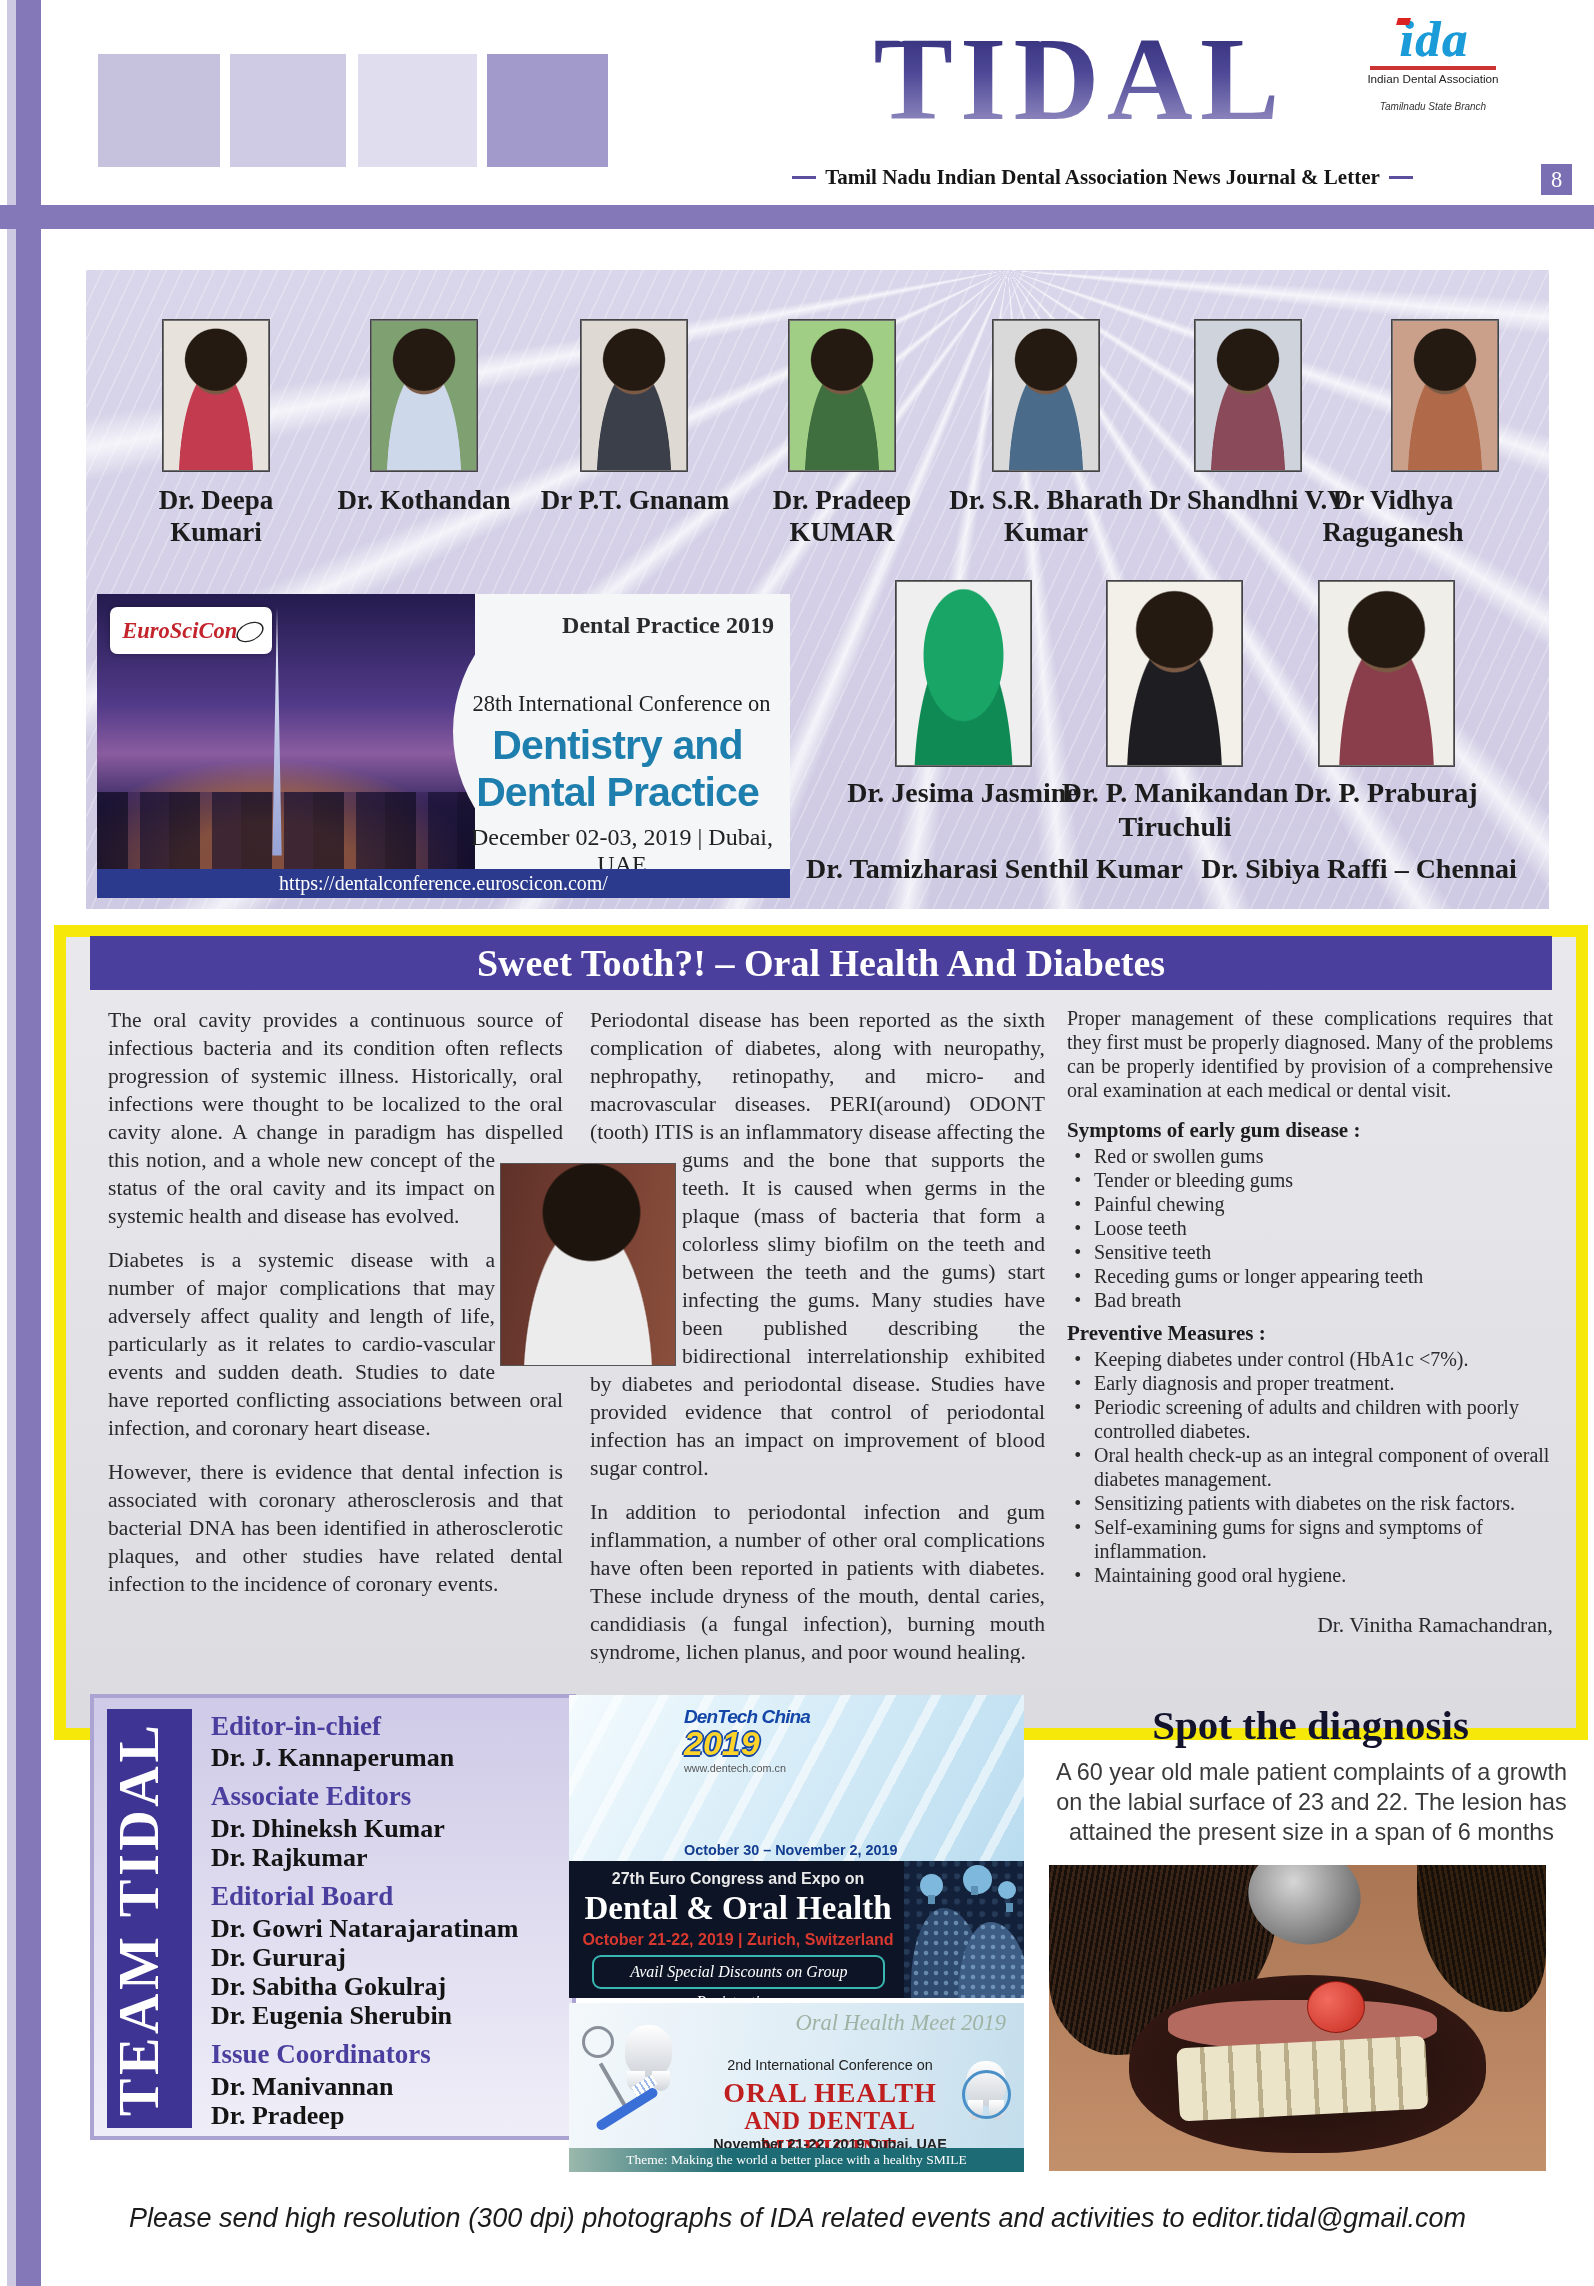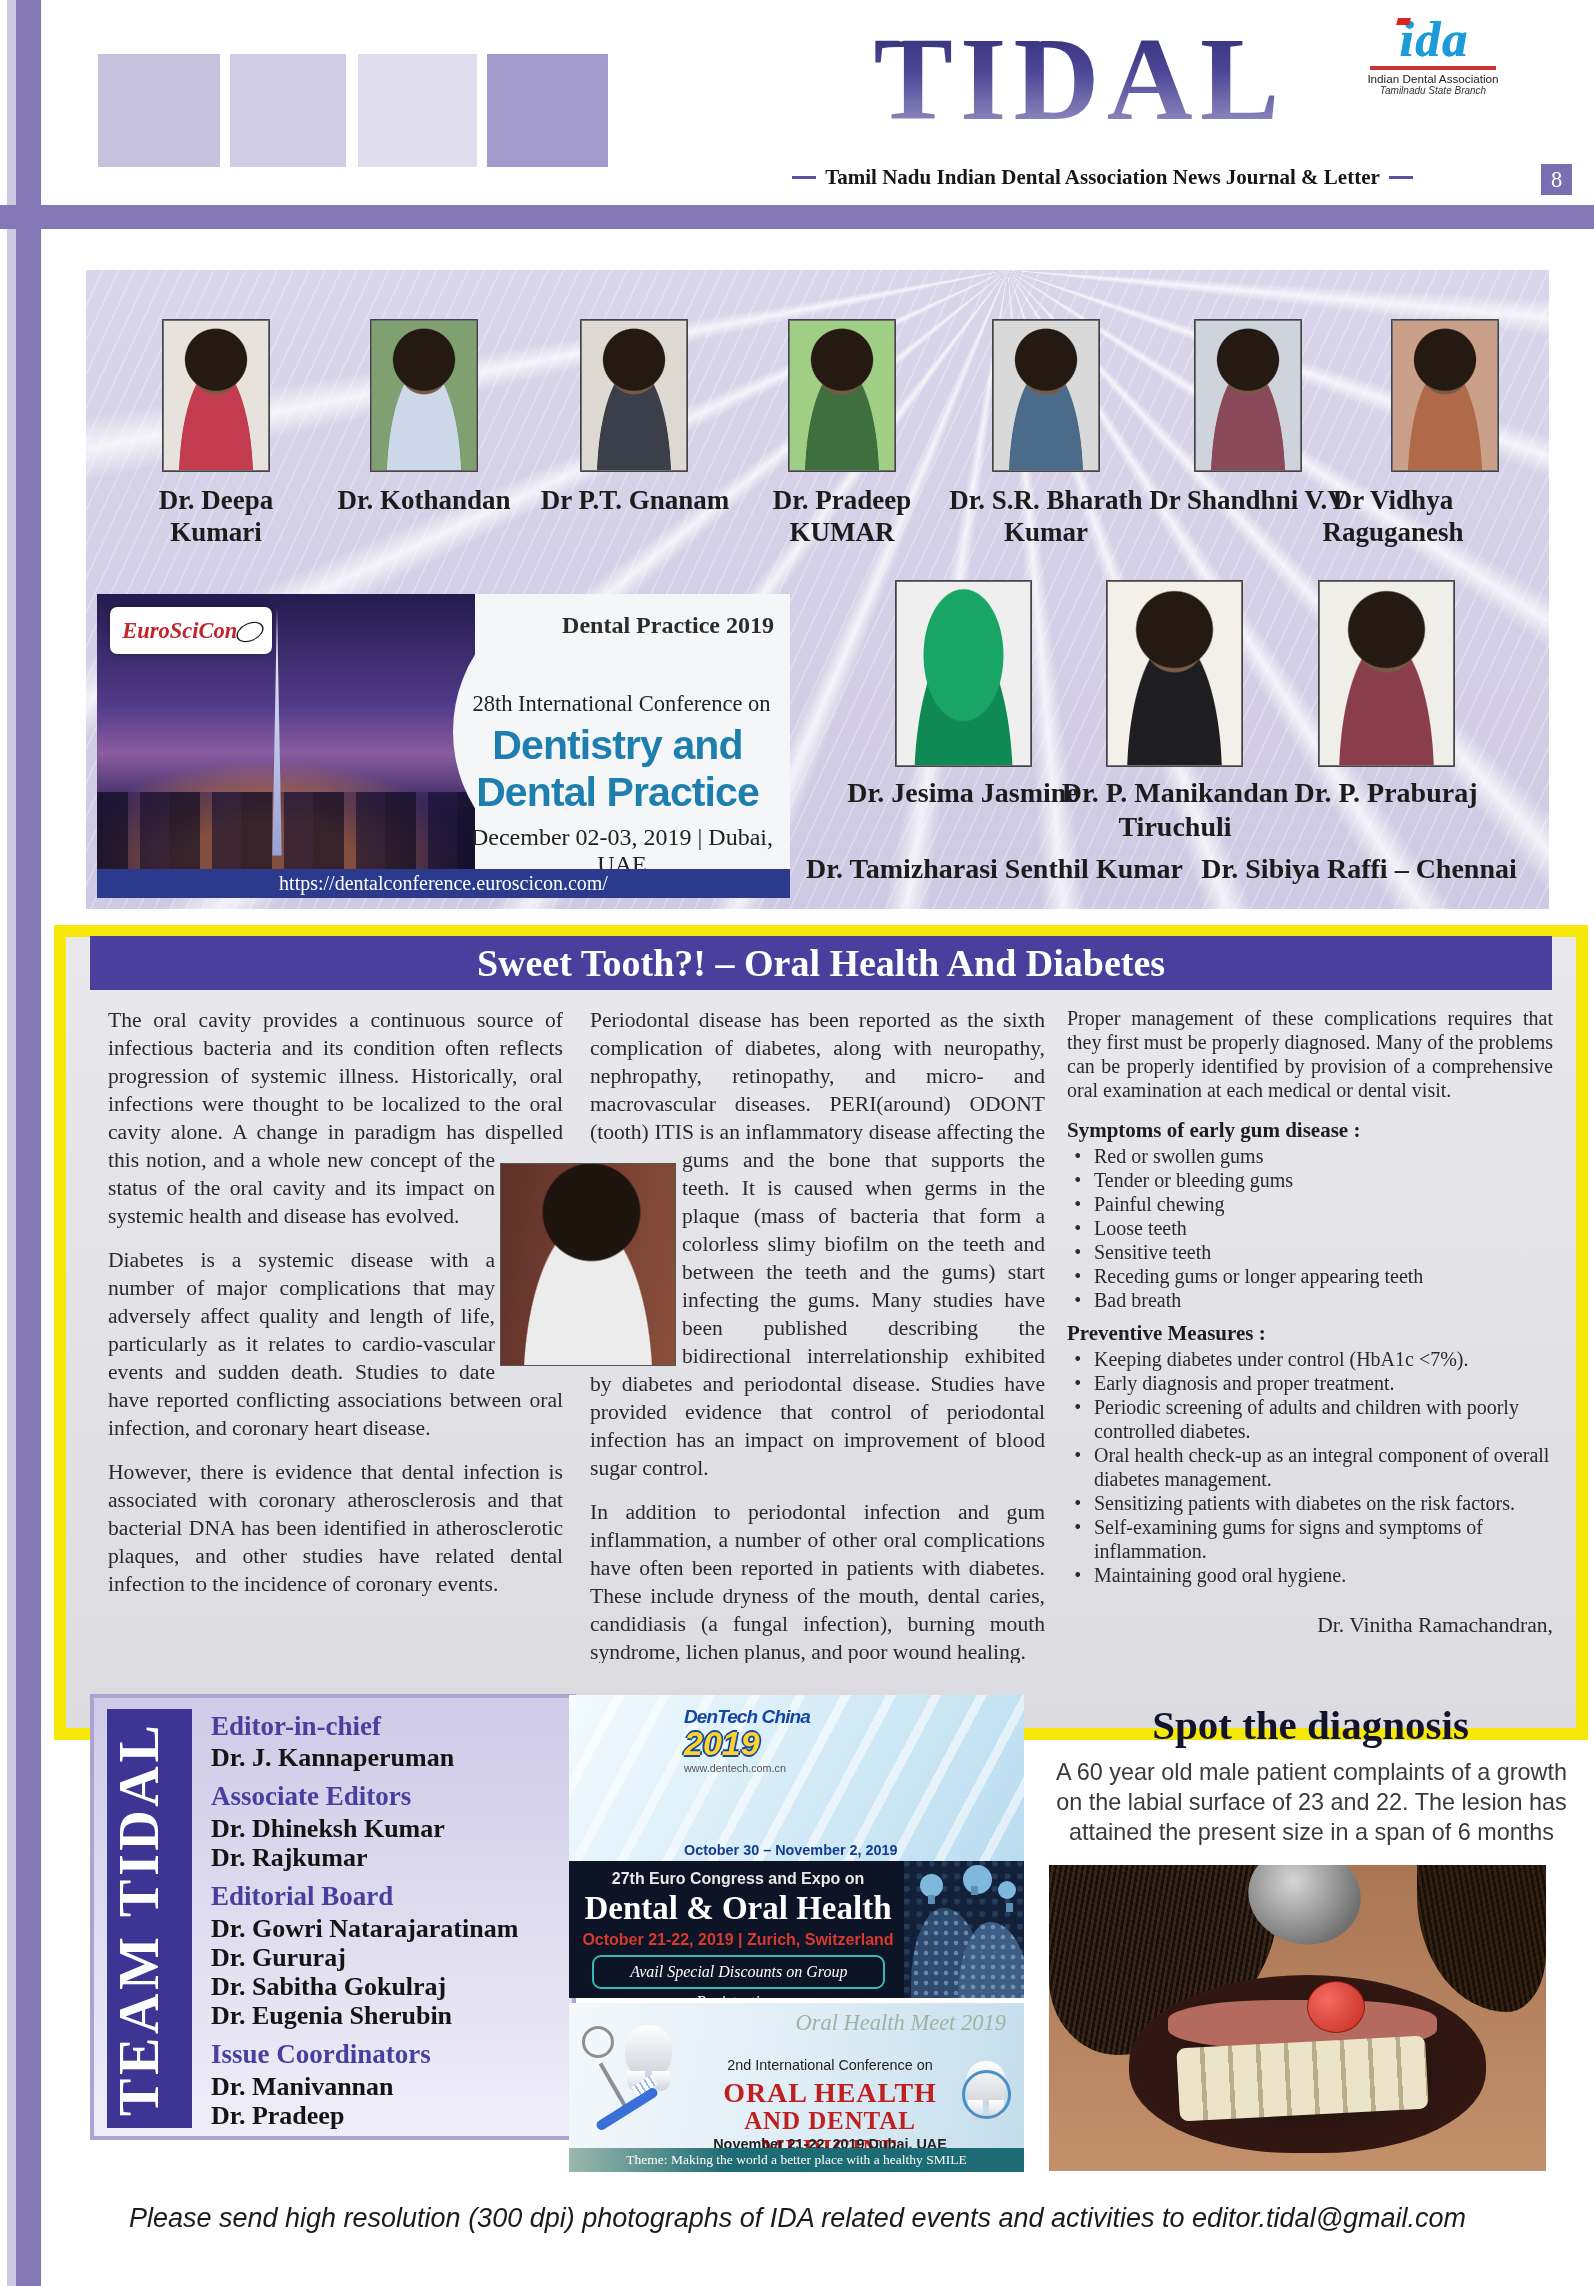--- a/index.html
+++ b/index.html
@@ -28,21 +28,21 @@
   .tagline-row { left:792px; top:164px; width:621px; height:27px; display:flex; align-items:center; gap:9px; }
   .tagline-row .rule { flex:1; height:2.7px; background:#5b4f9e; }
   .tagline { white-space:nowrap; font-weight:bold; font-size:21px; color:#161616; }
 
   .ida { left:1361px; top:14.4px; width:144px; text-align:center; }
   .ida .mark { font-style:italic; font-weight:bold; font-size:50px; line-height:50px; color:#1b9cd8;
     text-shadow:0.9px 0 #1b9cd8; letter-spacing:1.8px; }
   .ida .mark .dotbar { display:inline-block; width:12.6px; height:7.2px; background:#d22; margin-right:-10.8px; transform:translateY(-31px) skewX(-15deg); }
   .ida .redline { width:126px; height:3.6px; background:#c33; margin:1.8px auto 1.8px; }
   .ida .org { font-family:"Liberation Sans",sans-serif; font-size:11.7px; color:#222; }
-  .ida .branch { font-family:"Liberation Sans",sans-serif; font-style:italic; font-size:10px; color:#333; }
+  .ida .branch { font-family:"Liberation Sans",sans-serif; font-style:italic; font-size:10px; color:#333;margin-top:16px; }
 
   .page-num { left:1541px; top:164px; width:31px; height:31px; background:#7b6fb4; color:#fff;
     font-size:22.5px; line-height:31px; text-align:center; }
 
   
   .prize-panel { left:86px; top:270px; width:1463px; height:639px; background-color:#d7d3e8;
     background-image:
       repeating-conic-gradient(from 140deg at 63% 0%, rgba(255,255,255,0) 0deg 5deg, rgba(255,255,255,.75) 7deg, rgba(255,255,255,0) 9deg 14deg),
       repeating-linear-gradient(115deg, rgba(255,255,255,.25) 0 1.8px, rgba(255,255,255,0) 1.8px 14.4px),
       linear-gradient(#d9d5ea,#cfcae3); }

